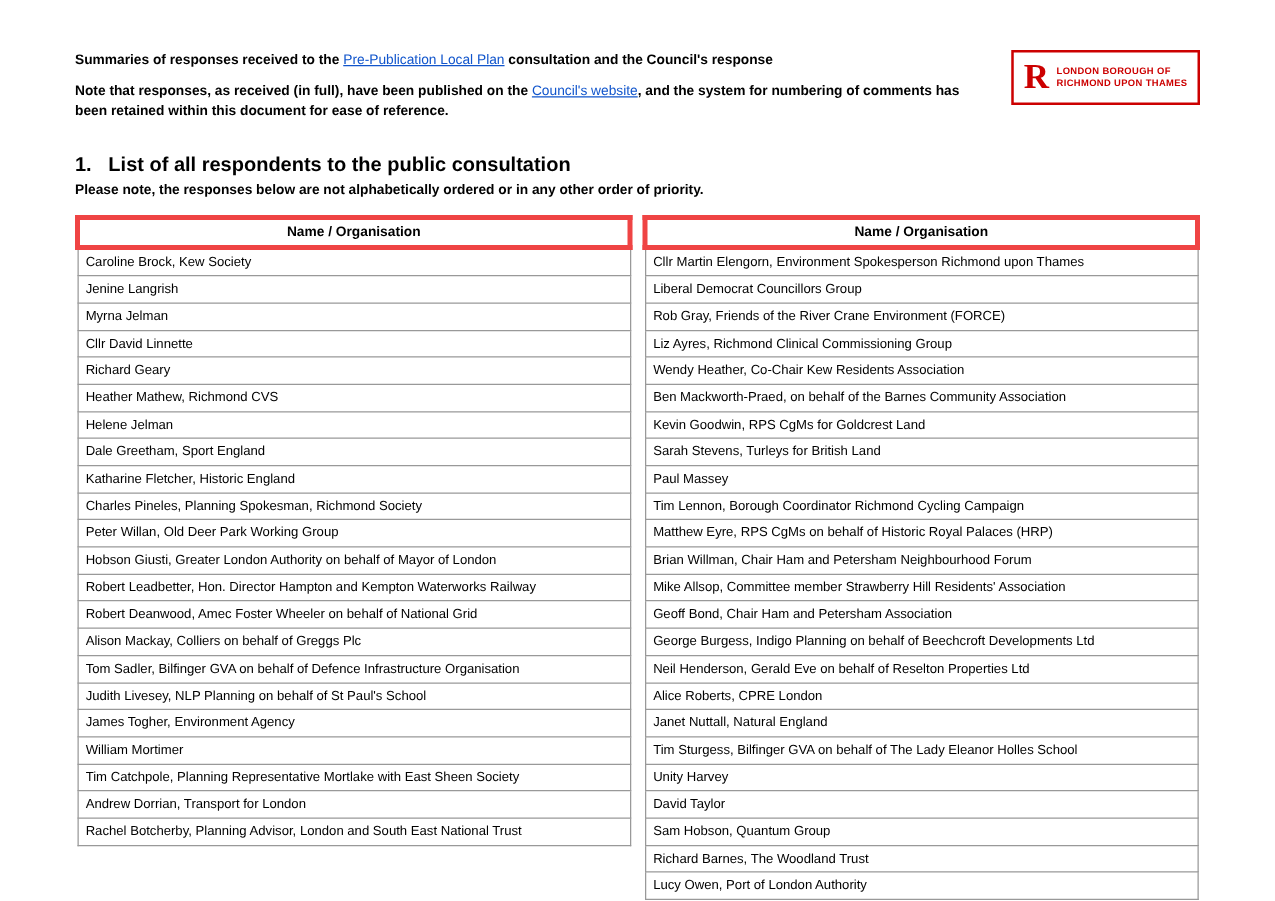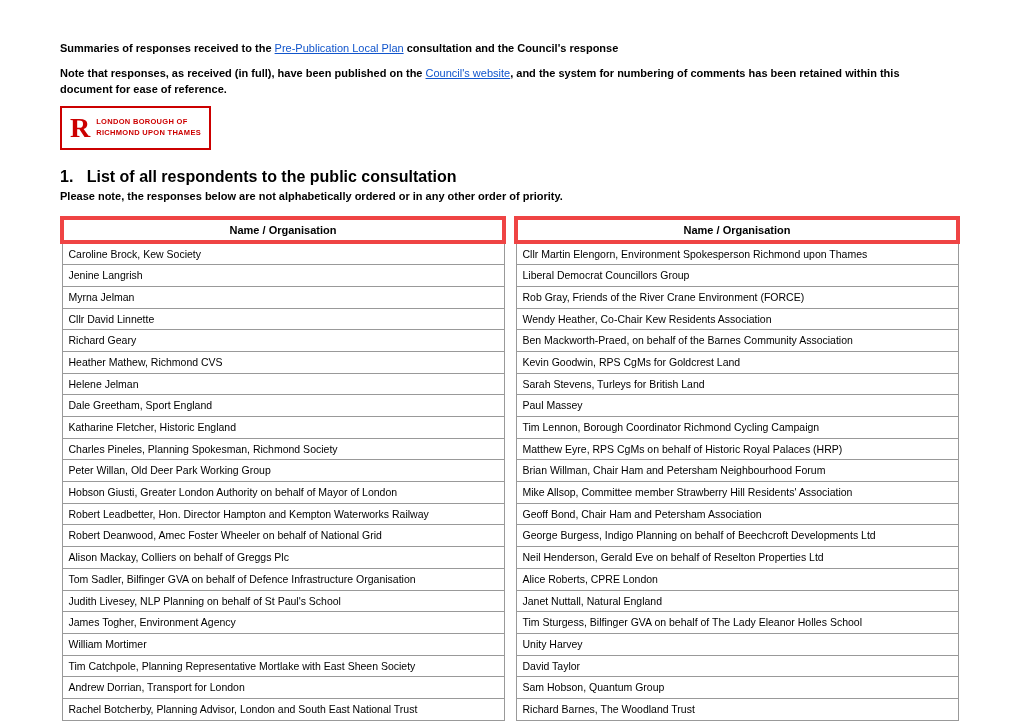--- a/index.html
+++ b/index.html
@@ -14,21 +14,20 @@
     }
     .page {
       padding: 40px 60px 30px 60px;
       position: relative;
     }
     .header-section {
       display: flex;
       justify-content: flex-start;
       align-items: flex-start;
       margin-bottom: 12px;
-      flex-direction: column;
     }
     .header-text {
       flex: 1;
       padding-right: 20px;
     }
     .header-text p {
       font-size: 11px;
       line-height: 1.5;
       margin-bottom: 8px;
     }
@@ -226,20 +225,23 @@
         <tr>
               <td>Cllr Martin Elengorn, Environment Spokesperson Richmond upon Thames</td>
             </tr>
             <tr>
               <td>Liberal Democrat Councillors Group</td>
             </tr>
             <tr>
               <td>Rob Gray, Friends of the River Crane Environment (FORCE)</td>
             </tr>
             <tr>
+              <td>Liz Ayres, Richmond Clinical Commissioning Group</td>
+            </tr>
+            <tr>
               <td>Wendy Heather, Co-Chair Kew Residents Association</td>
             </tr>
             <tr>
               <td>Ben Mackworth-Praed, on behalf of the Barnes Community Association</td>
             </tr>
             <tr>
               <td>Kevin Goodwin, RPS CgMs for Goldcrest Land</td>
             </tr>
             <tr>
               <td>Sarah Stevens, Turleys for British Land</td>

